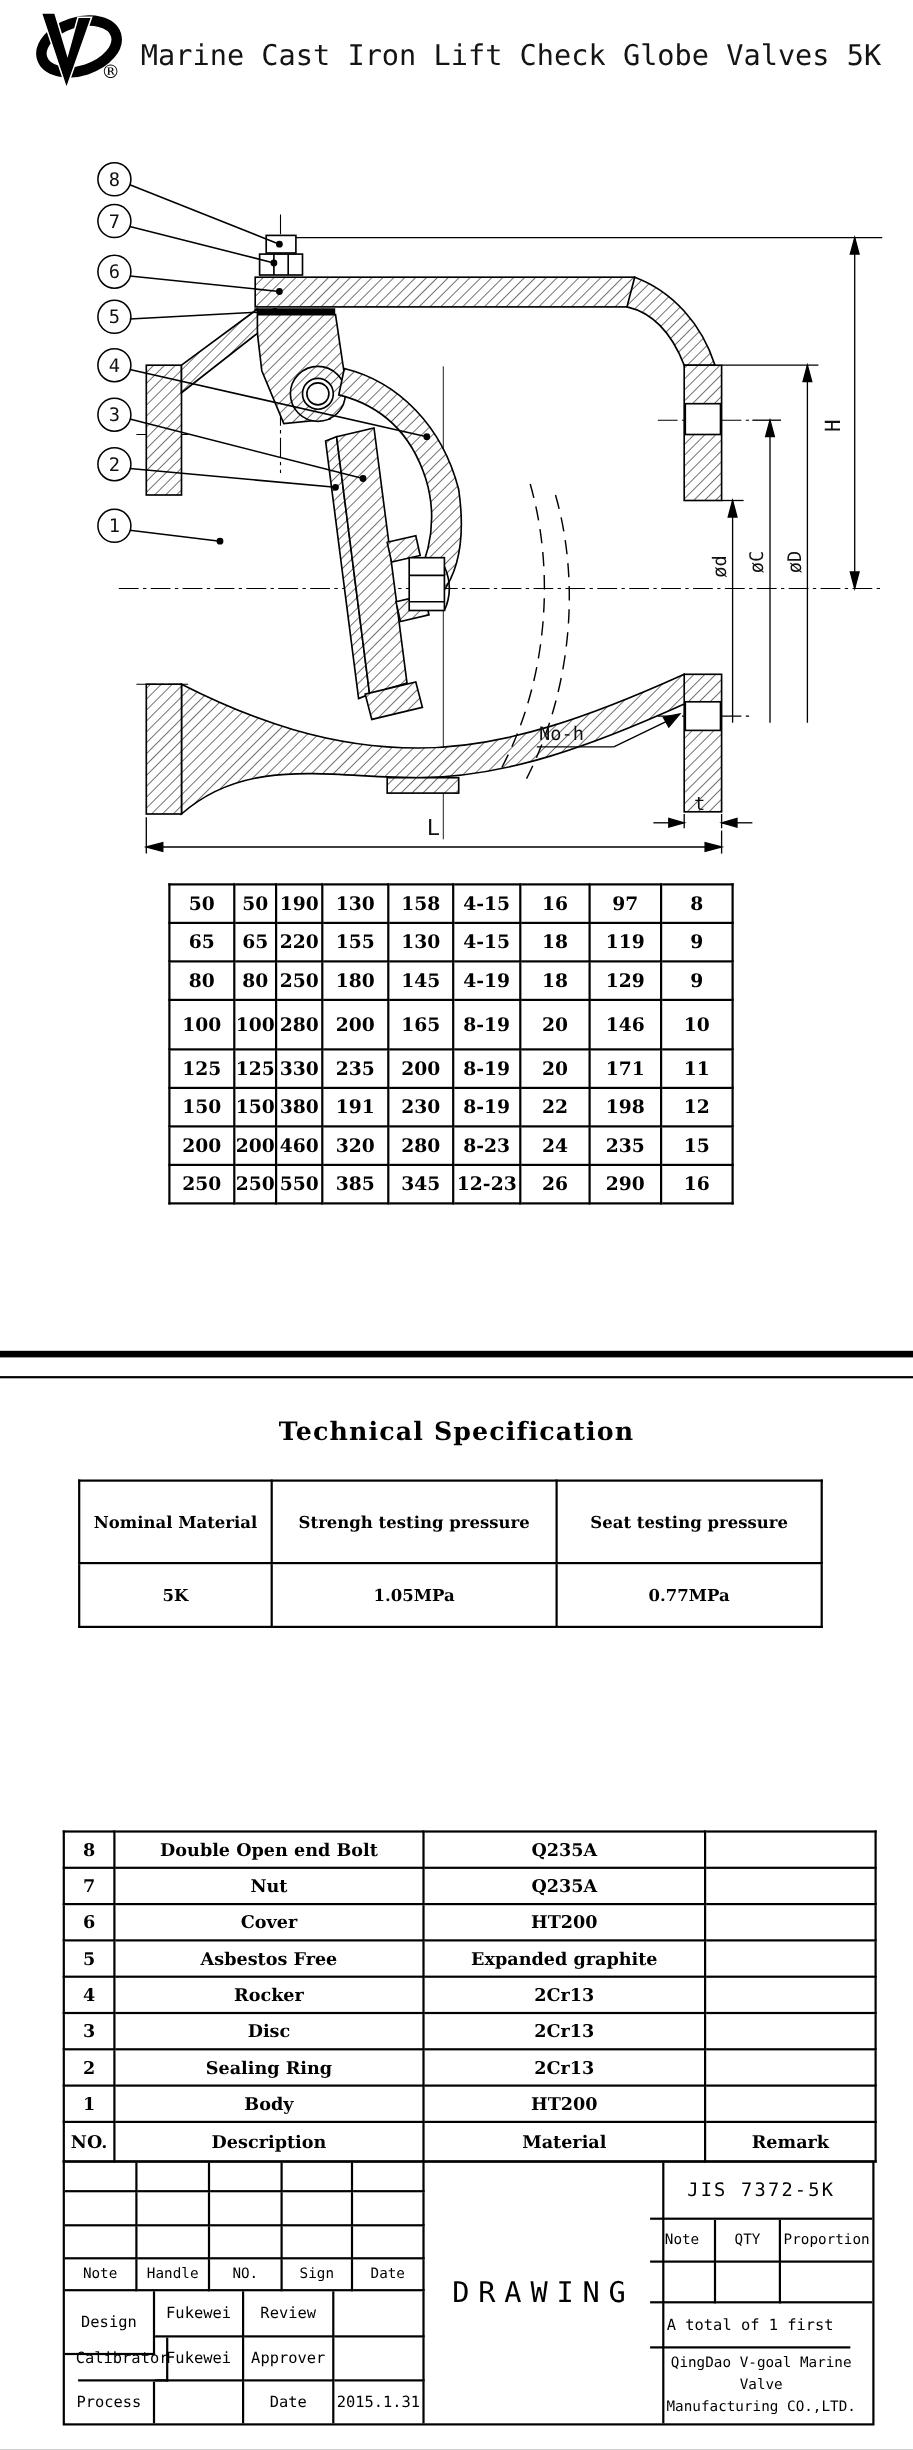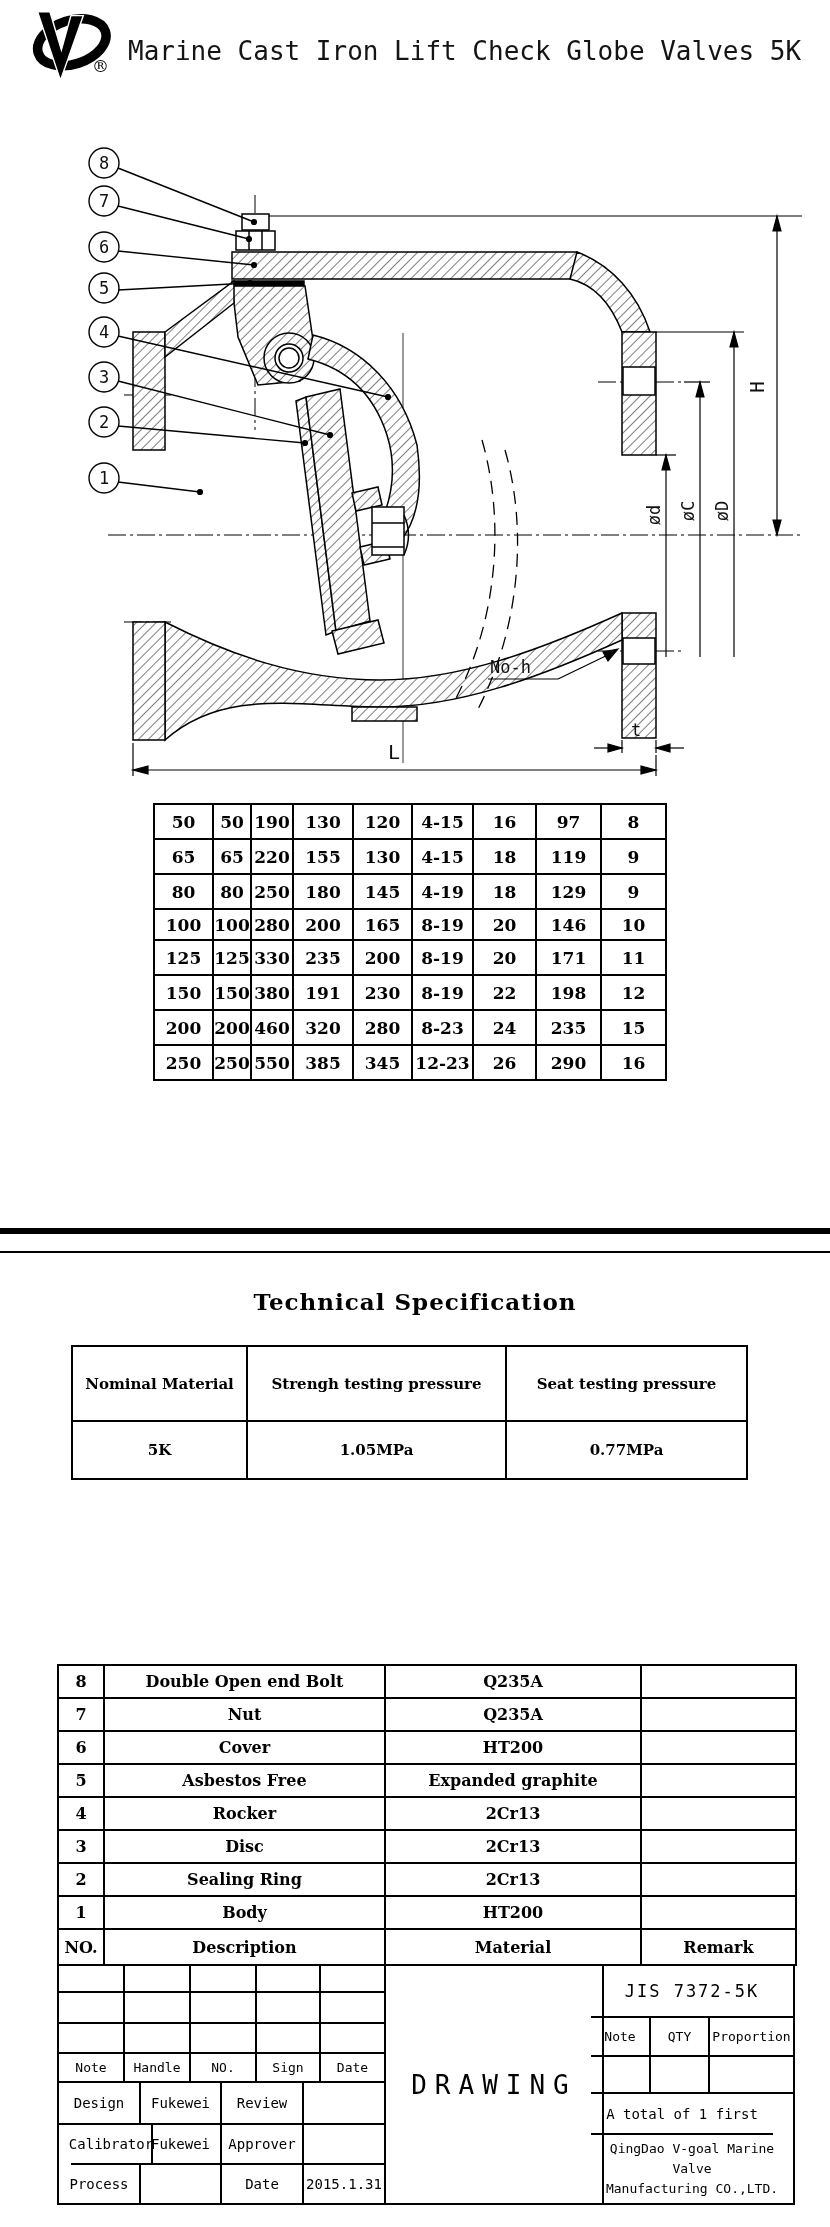--- a/index.html
+++ b/index.html
@@ -209,21 +209,21 @@
         <col style="width:63px">
         <col style="width:65px">
         <col style="width:65px">
       </colgroup>
     <tbody>
     <tr style="height:35px">
           <td>50</td>
           <td>50</td>
           <td>190</td>
           <td>130</td>
-          <td>120</td>
+          <td>158</td>
           <td>4-15</td>
           <td>16</td>
           <td>97</td>
           <td>8</td>
         </tr>
     <tr style="height:35px">
           <td>65</td>
           <td>65</td>
           <td>220</td>
           <td>155</td>
@@ -237,21 +237,21 @@
           <td>80</td>
           <td>80</td>
           <td>250</td>
           <td>180</td>
           <td>145</td>
           <td>4-19</td>
           <td>18</td>
           <td>129</td>
           <td>9</td>
         </tr>
-    <tr style="height:31px">
+    <tr style="height:45px">
           <td>100</td>
           <td>100</td>
           <td>280</td>
           <td>200</td>
           <td>165</td>
           <td>8-19</td>
           <td>20</td>
           <td>146</td>
           <td>10</td>
         </tr>
@@ -408,21 +408,21 @@
     <div class="tb" style="left:132px;top:58px;width:66px;height:30px"></div>
     <div class="tb" style="left:198px;top:58px;width:64px;height:30px"></div>
     <div class="tb" style="left:262px;top:58px;width:65px;height:30px"></div>
 
     <div class="tb" style="left:0;top:88px;width:66px;height:29px">Note</div>
     <div class="tb" style="left:66px;top:88px;width:66px;height:29px">Handle</div>
     <div class="tb" style="left:132px;top:88px;width:66px;height:29px">NO.</div>
     <div class="tb" style="left:198px;top:88px;width:64px;height:29px">Sign</div>
     <div class="tb" style="left:262px;top:88px;width:65px;height:29px">Date</div>
 
-    <div class="tb lab" style="left:0;top:117px;width:82px;height:42px">Design</div>
+    <div class="tb lab" style="left:0;top:117px;width:82px;height:58px">Design</div>
     <div class="tb lab" style="left:82px;top:117px;width:81px;height:42px">Fukewei</div>
     <div class="tb lab" style="left:163px;top:117px;width:82px;height:42px">Review</div>
     <div class="tb lab" style="left:245px;top:117px;width:82px;height:42px"></div>
     <div class="tb lab" style="left:12px;top:159px;width:82px;height:40px">Calibrator</div>
     <div class="tb lab" style="left:82px;top:159px;width:81px;height:40px">Fukewei</div>
     <div class="tb lab" style="left:163px;top:159px;width:82px;height:40px">Approver</div>
     <div class="tb lab" style="left:245px;top:159px;width:82px;height:40px"></div>
     <div class="tb lab nb" style="left:0;top:199px;width:82px;height:38px">Process</div>
     <div class="tb lab nb" style="left:82px;top:199px;width:81px;height:38px"></div>
     <div class="tb lab nb" style="left:163px;top:199px;width:82px;height:38px">Date</div>

